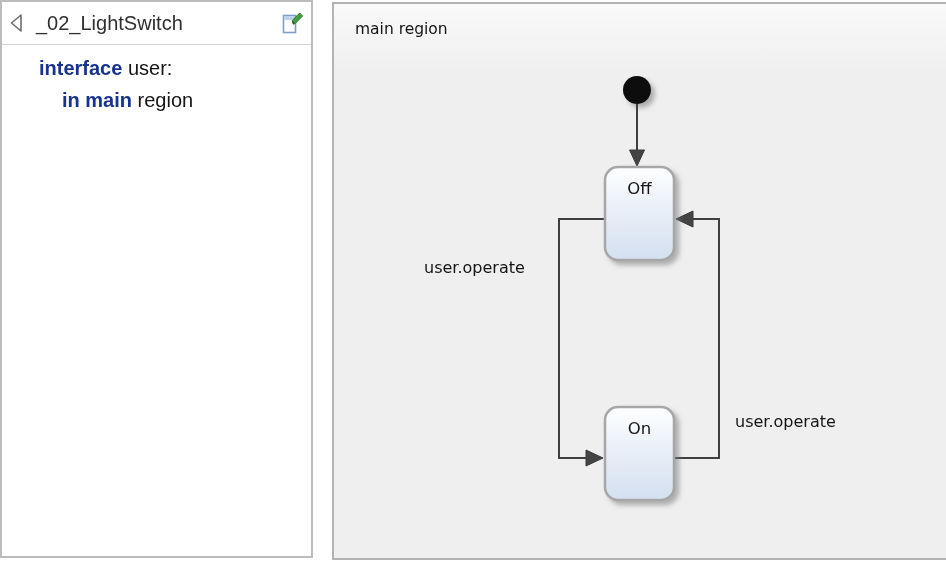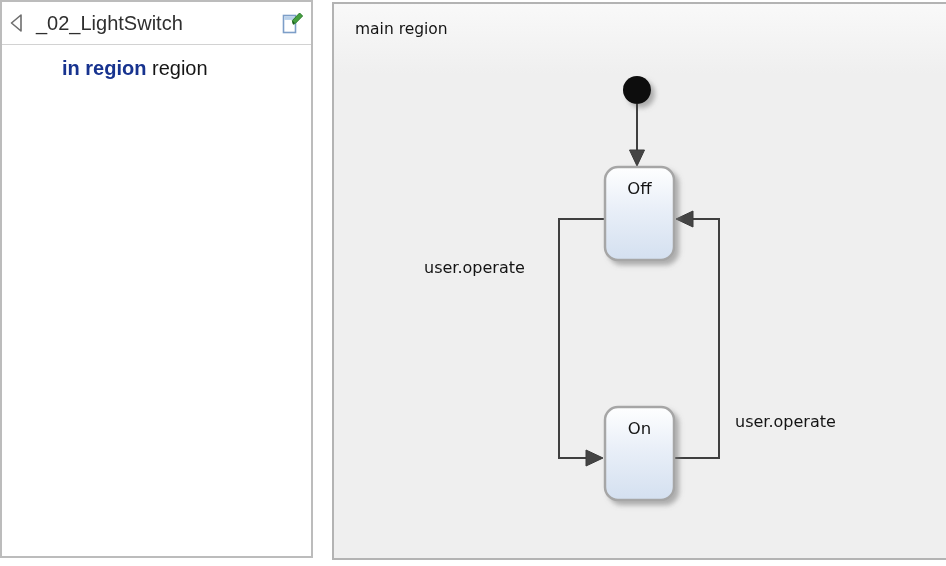--- a/index.html
+++ b/index.html
@@ -50,21 +50,22 @@
       <span class="edit-icon">
         <svg width="24" height="26" viewBox="0 0 24 26">
           <rect x="2.5" y="5.5" width="12" height="17" fill="#ffffff" stroke="#7d9ec8" stroke-width="1.6"></rect>
           <rect x="3.3" y="6.3" width="10.4" height="3.6" fill="#b9d1ea"></rect>
           <polygon points="12.2,14.2 11.3,10.6 18.6,3 21.6,6 14.2,13.5" fill="#44a03f" stroke="#2c7c2c" stroke-width="1" stroke-linejoin="round"></polygon>
           <polygon points="12.2,14.2 11.3,10.6 13.8,13.1" fill="#1f5a1f"></polygon>
         </svg>
       </span>
     </div>
     <div class="definition">
-      <div class="def-line l2"><span class="kw">in region</span><span> region</span></div>
+      <div class="def-line l1"><span class="kw">interface</span><span> user:</span></div>
+      <div class="def-line l2"><span class="kw">in main</span><span> region</span></div>
     </div>
   </aside>
 
   <main class="diagram-panel">
     <svg width="608" height="554" viewBox="0 0 608 554">
       <defs>
         <linearGradient id="stateFill" x1="0" y1="0" x2="0" y2="1">
           <stop offset="0" stop-color="#feffff"></stop>
           <stop offset="0.45" stop-color="#e9eff8"></stop>
           <stop offset="1" stop-color="#d4e0f0"></stop>

